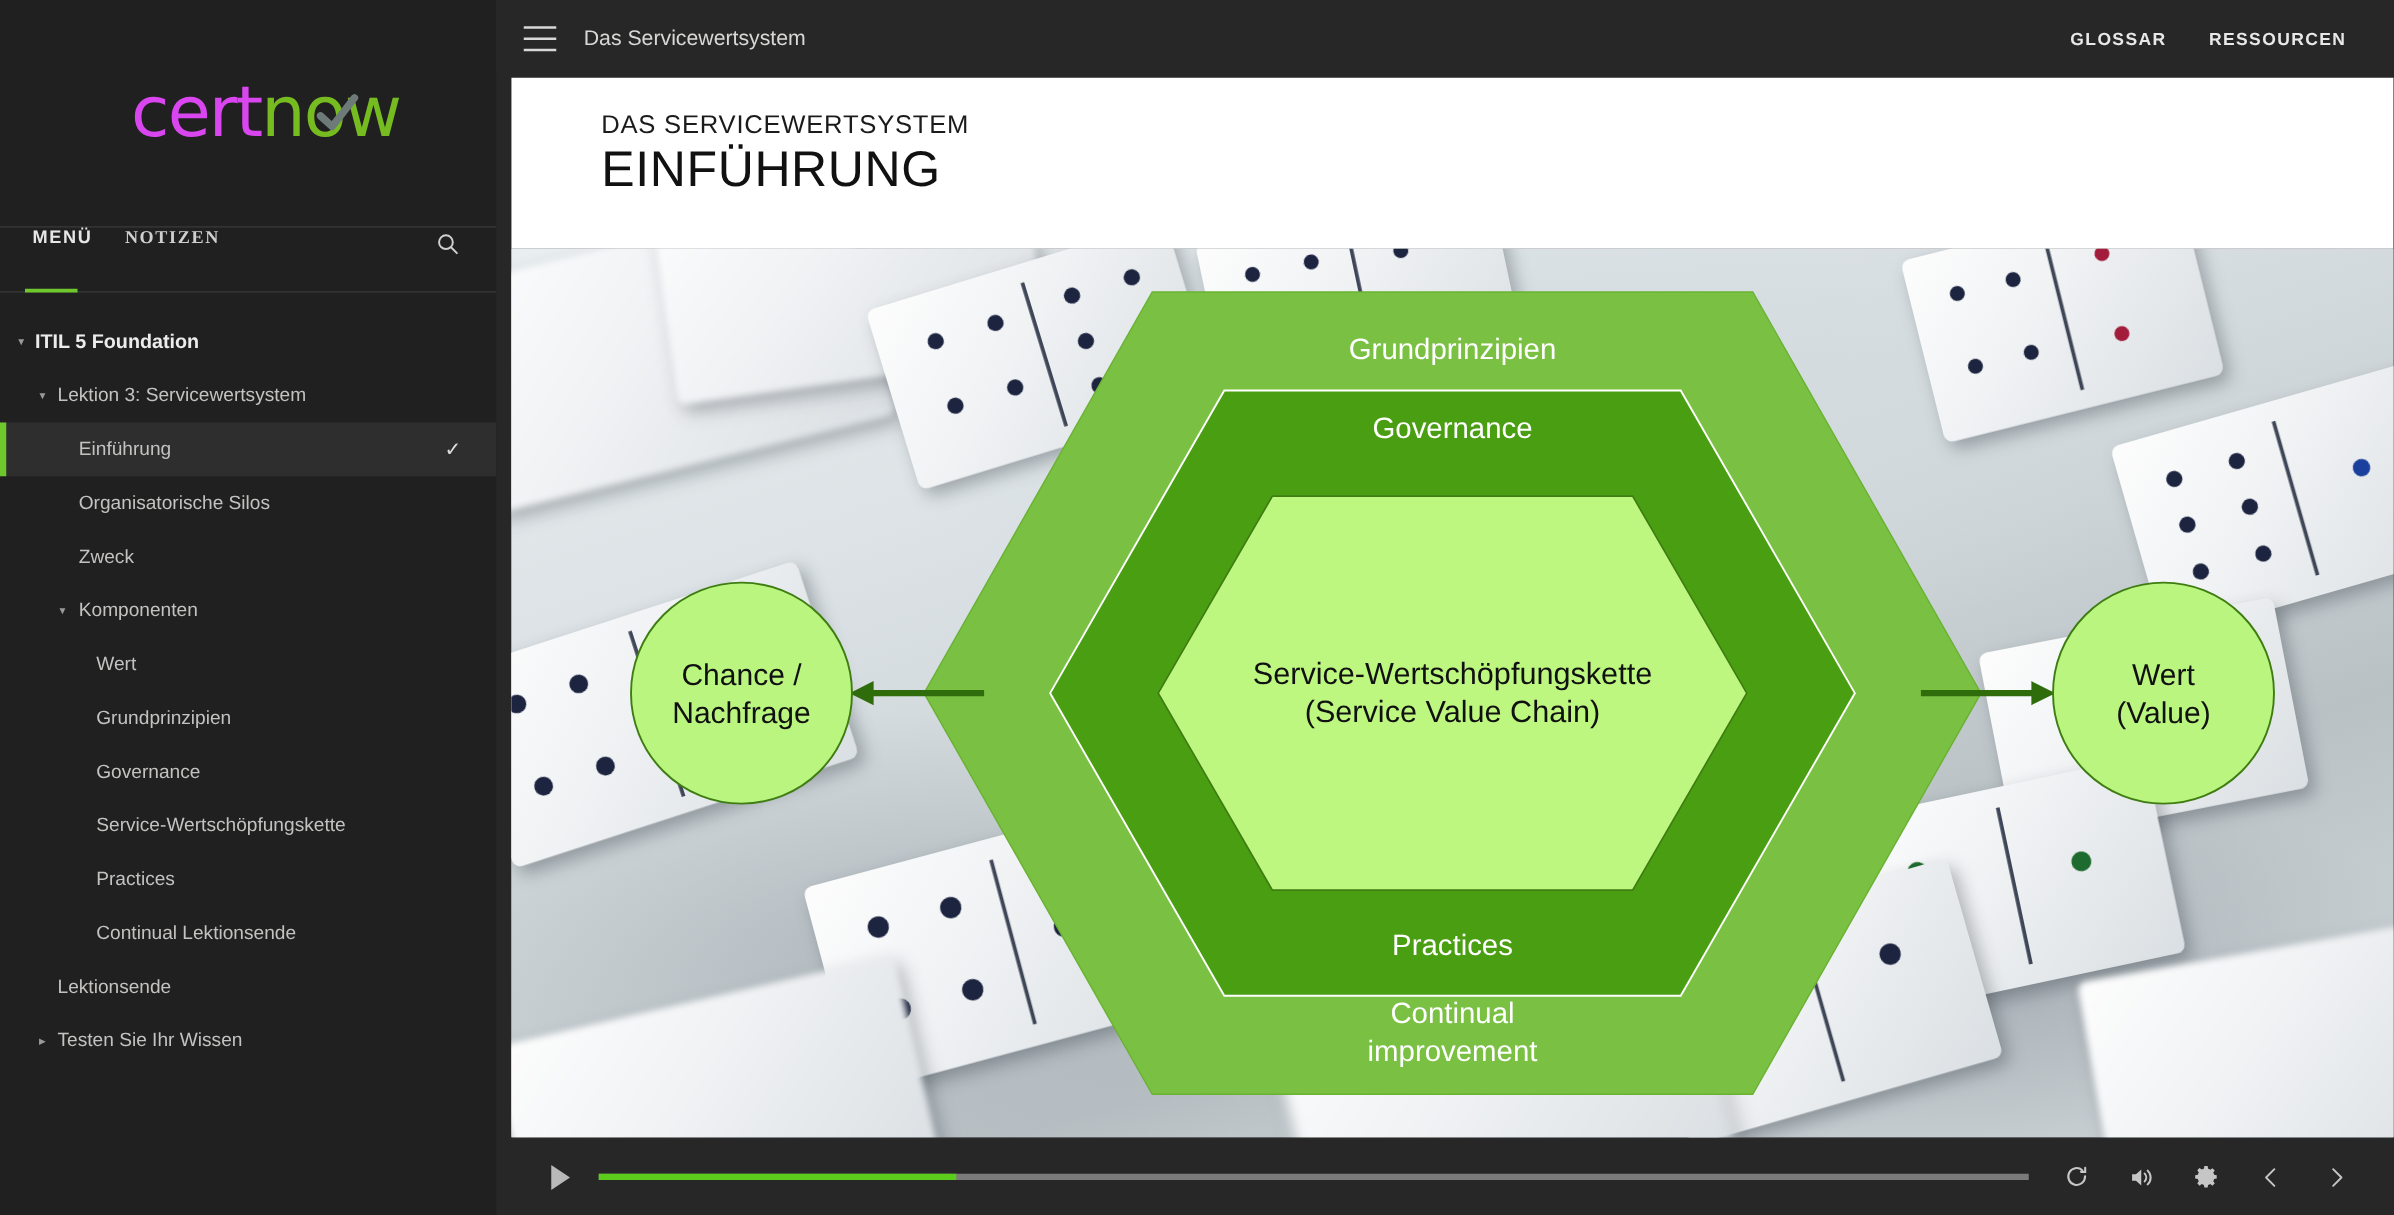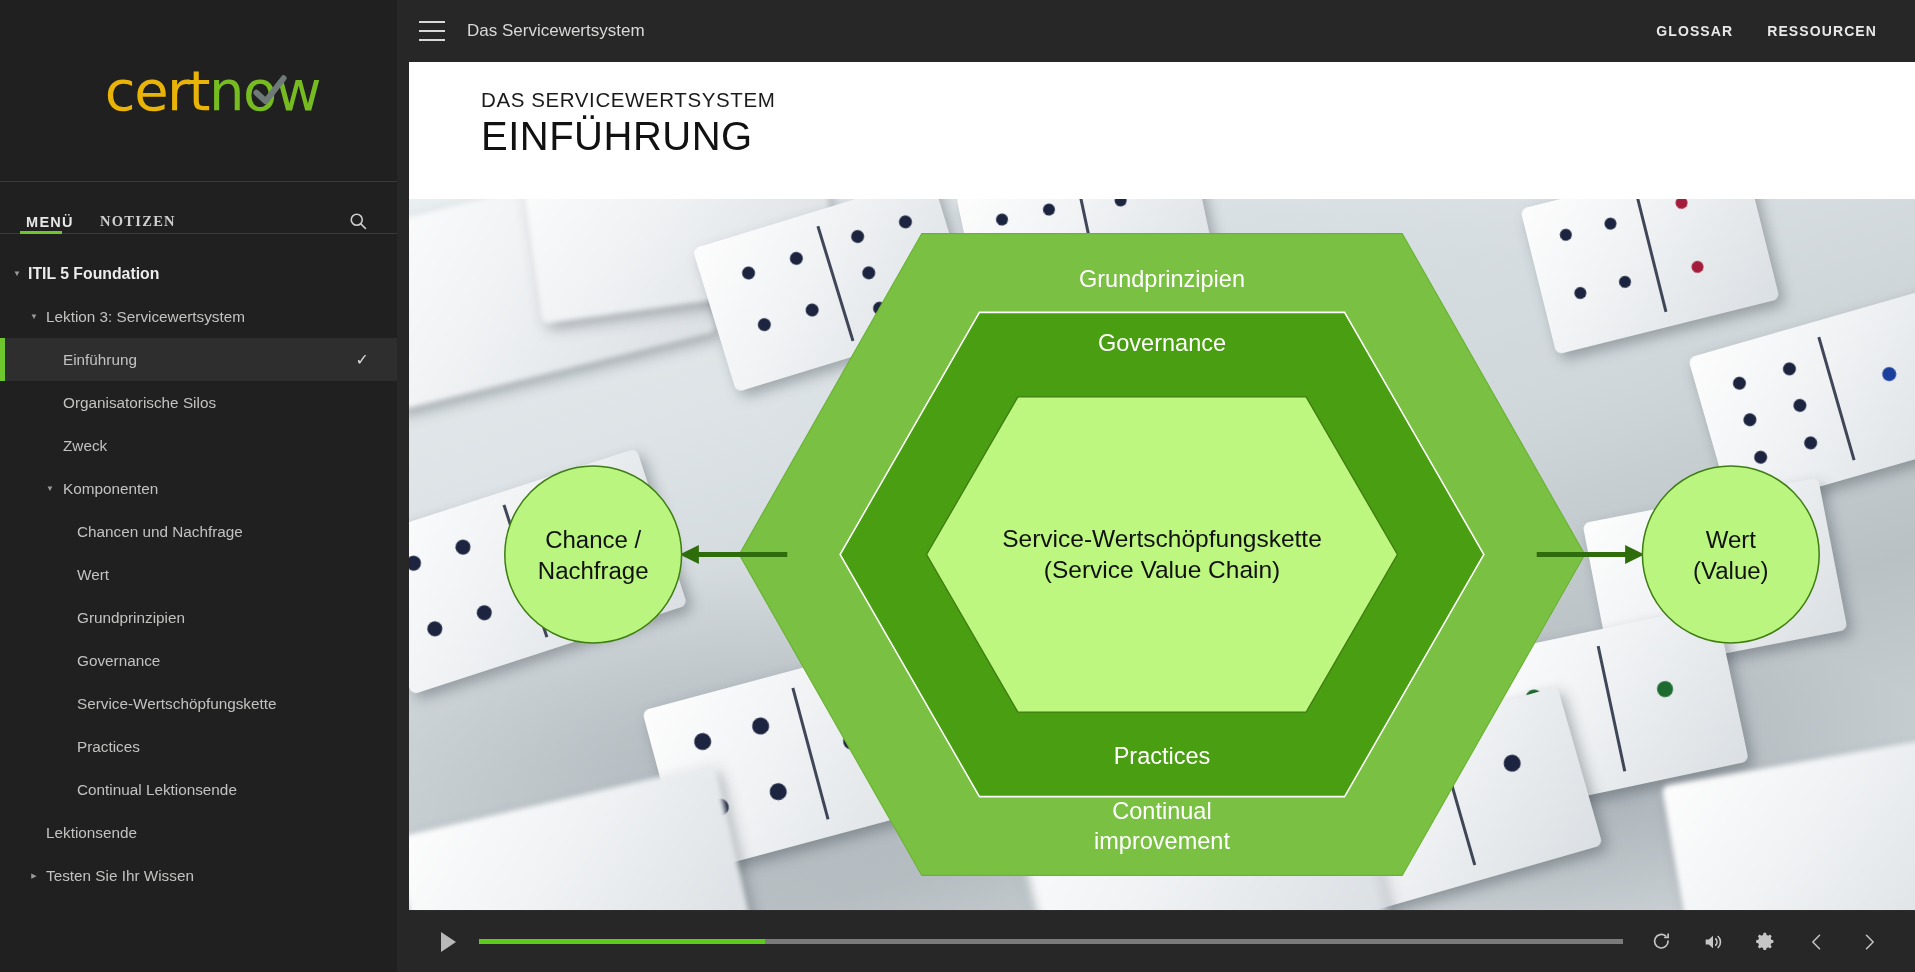--- a/index.html
+++ b/index.html
@@ -26,36 +26,36 @@
     border-bottom: 1px solid #3a3a3a;
   }
   .logo {
     font-size: 56px;
     letter-spacing: -1.5px;
     font-family: "DejaVu Sans", sans-serif;
     font-weight: 400;
     display: flex; align-items: baseline;
     position: relative;
   }
-  .logo .lg-cert { color: #eab308; margin-left: 28px; }
+  .logo .lg-cert { color: #d946ef; margin-left: 28px; }
   .logo .lg-n { color: #76bc21; }
   .logo .lg-o-wrap {
     position: relative; display: inline-block;
     color: #76bc21;
   }
   .logo .lg-check {
     position: absolute;
     left: 10px; top: 16px;
     width: 34px; height: 34px;
   }
   .logo .lg-w { color: #76bc21; }
 
   .tabs-row {
     height: 52px;
-    display: flex; align-items: flex-end;
+    display: flex; align-items: flex-start;
     padding: 0 26px;
     position: relative;
   }
   .tab {
     font-size: 14.5px; font-weight: bold;
     letter-spacing: 1.3px;
     color: #e6e6e6;
     margin-right: 26px;
     cursor: pointer;
     position: relative;
@@ -310,23 +310,20 @@
         </div>
         <div class="nav-item lvl2">
           <span class="nav-label">Organisatorische Silos</span>
         </div>
         <div class="nav-item lvl2">
           <span class="nav-label">Zweck</span>
         </div>
         <div class="nav-item lvl2">
           <span class="caret c2" style="font-size: 8px;">▼</span>
           <span class="nav-label">Komponenten</span>
-        </div>
-        <div class="nav-item lvl3">
-          <span class="nav-label">Chancen und Nachfrage</span>
         </div>
         <div class="nav-item lvl3">
           <span class="nav-label">Wert</span>
         </div>
         <div class="nav-item lvl3">
           <span class="nav-label">Grundprinzipien</span>
         </div>
         <div class="nav-item lvl3">
           <span class="nav-label">Governance</span>
         </div>

